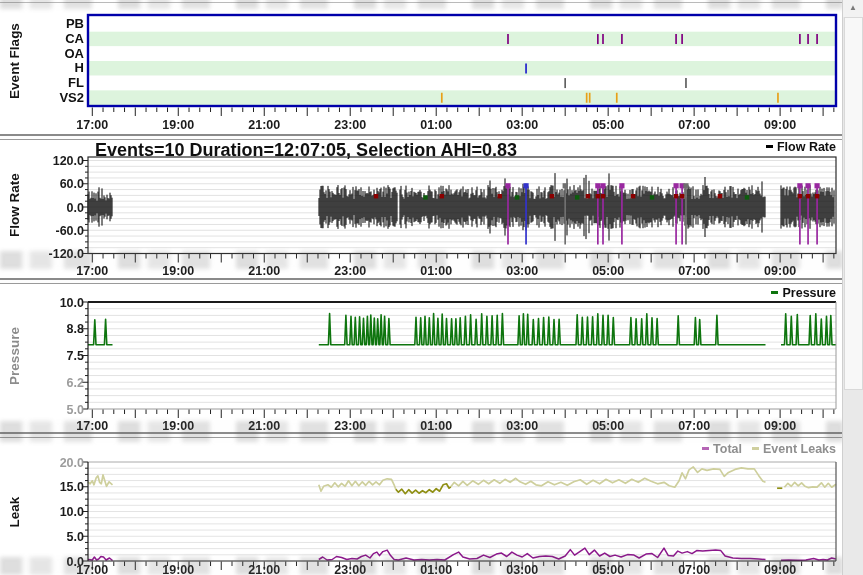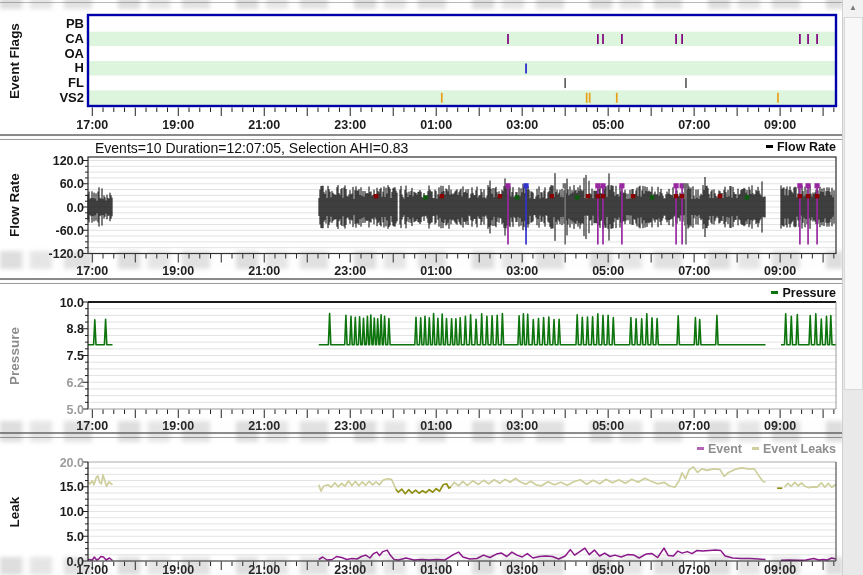--- a/index.html
+++ b/index.html
@@ -6,21 +6,21 @@
   .screen{position:relative;width:863px;height:575px;background:#fff;overflow:hidden;
           font-family:"Liberation Sans",sans-serif;}
   .topline{position:absolute;left:0;top:2px;width:843px;height:1px;background:#b8b8b8;}
   #charts{position:absolute;left:0;top:0;z-index:5;}
   .ticklabel{font-family:"Liberation Sans",sans-serif;font-weight:bold;font-size:12.5px;fill:#1b1b1b;}
   .ticklabel.muted{fill:#9c9c9c;}
   .rowlabel{font-family:"Liberation Sans",sans-serif;font-weight:bold;font-size:13px;fill:#111;}
   .vlabel{position:absolute;z-index:10;transform:translate(-50%,-50%) rotate(-90deg);
           font-weight:bold;font-size:13.5px;color:#151515;white-space:nowrap;}
   .vlabel.gray{color:#8c8c8c;}
-  .title{position:absolute;z-index:10;font-weight:normal;font-size:14px;color:#101010;white-space:nowrap;}
+  .title{position:absolute;z-index:10;font-weight:bold;font-size:18px;color:#101010;white-space:nowrap;}
   .legend{position:absolute;z-index:10;right:27px;font-weight:bold;font-size:12.5px;color:#101010;
           white-space:nowrap;text-align:right;}
   .legend.gray{color:#8f8f8f;}
   .dash{display:inline-block;width:7px;height:3px;margin:0 4px 2px 10px;vertical-align:middle;}
   .sep{position:absolute;left:0;width:843px;height:3px;background:#fdfdfd;z-index:8;
        border-top:2px solid #8a8a8a;border-bottom:1px solid #9a9a9a;}
   .watermark{position:absolute;left:0;width:843px;z-index:40;pointer-events:none;opacity:0.38;
        filter:blur(2px);
        background:repeating-linear-gradient(90deg,
          rgba(95,95,95,0.55) 0 22px, rgba(190,190,190,0.15) 22px 30px,
@@ -575,21 +575,21 @@
   <div class="vlabel" style="left:14px;top:205px;">Flow Rate</div>
   <div class="vlabel gray" style="left:14px;top:356px;">Pressure</div>
   <div class="vlabel" style="left:14px;top:512px;">Leak</div>
 
   <div class="title" style="left:95px;top:140px;">Events=10 Duration=12:07:05, Selection AHI=0.83</div>
 
   <div class="legend" style="top:140px;"><span class="dash" style="background:#000;"></span><span>Flow Rate</span></div>
 
   <div class="legend" style="top:286px;"><span class="dash" style="background:#0e750e;"></span><span>Pressure</span></div>
 
-  <div class="legend gray" style="top:442px;"><span class="dash" style="background:#b565b5;"></span><span>Event</span><span class="dash" style="background:#cfcf9f;"></span><span>Event Leaks</span></div>
+  <div class="legend gray" style="top:442px;"><span class="dash" style="background:#b565b5;"></span><span>Total</span><span class="dash" style="background:#cfcf9f;"></span><span>Event Leaks</span></div>
 
   <div class="sep" style="top:134px;"></div>
   <div class="sep" style="top:278px;"></div>
   <div class="sep" style="top:432px;"></div>
 
   <div class="watermark" style="top:-5px;height:14px;"></div>
   <div class="watermark" style="top:251px;height:18px;"></div>
   <div class="watermark" style="top:421px;height:21px;"></div>
   <div class="watermark" style="top:557px;height:18px;"></div>
 

